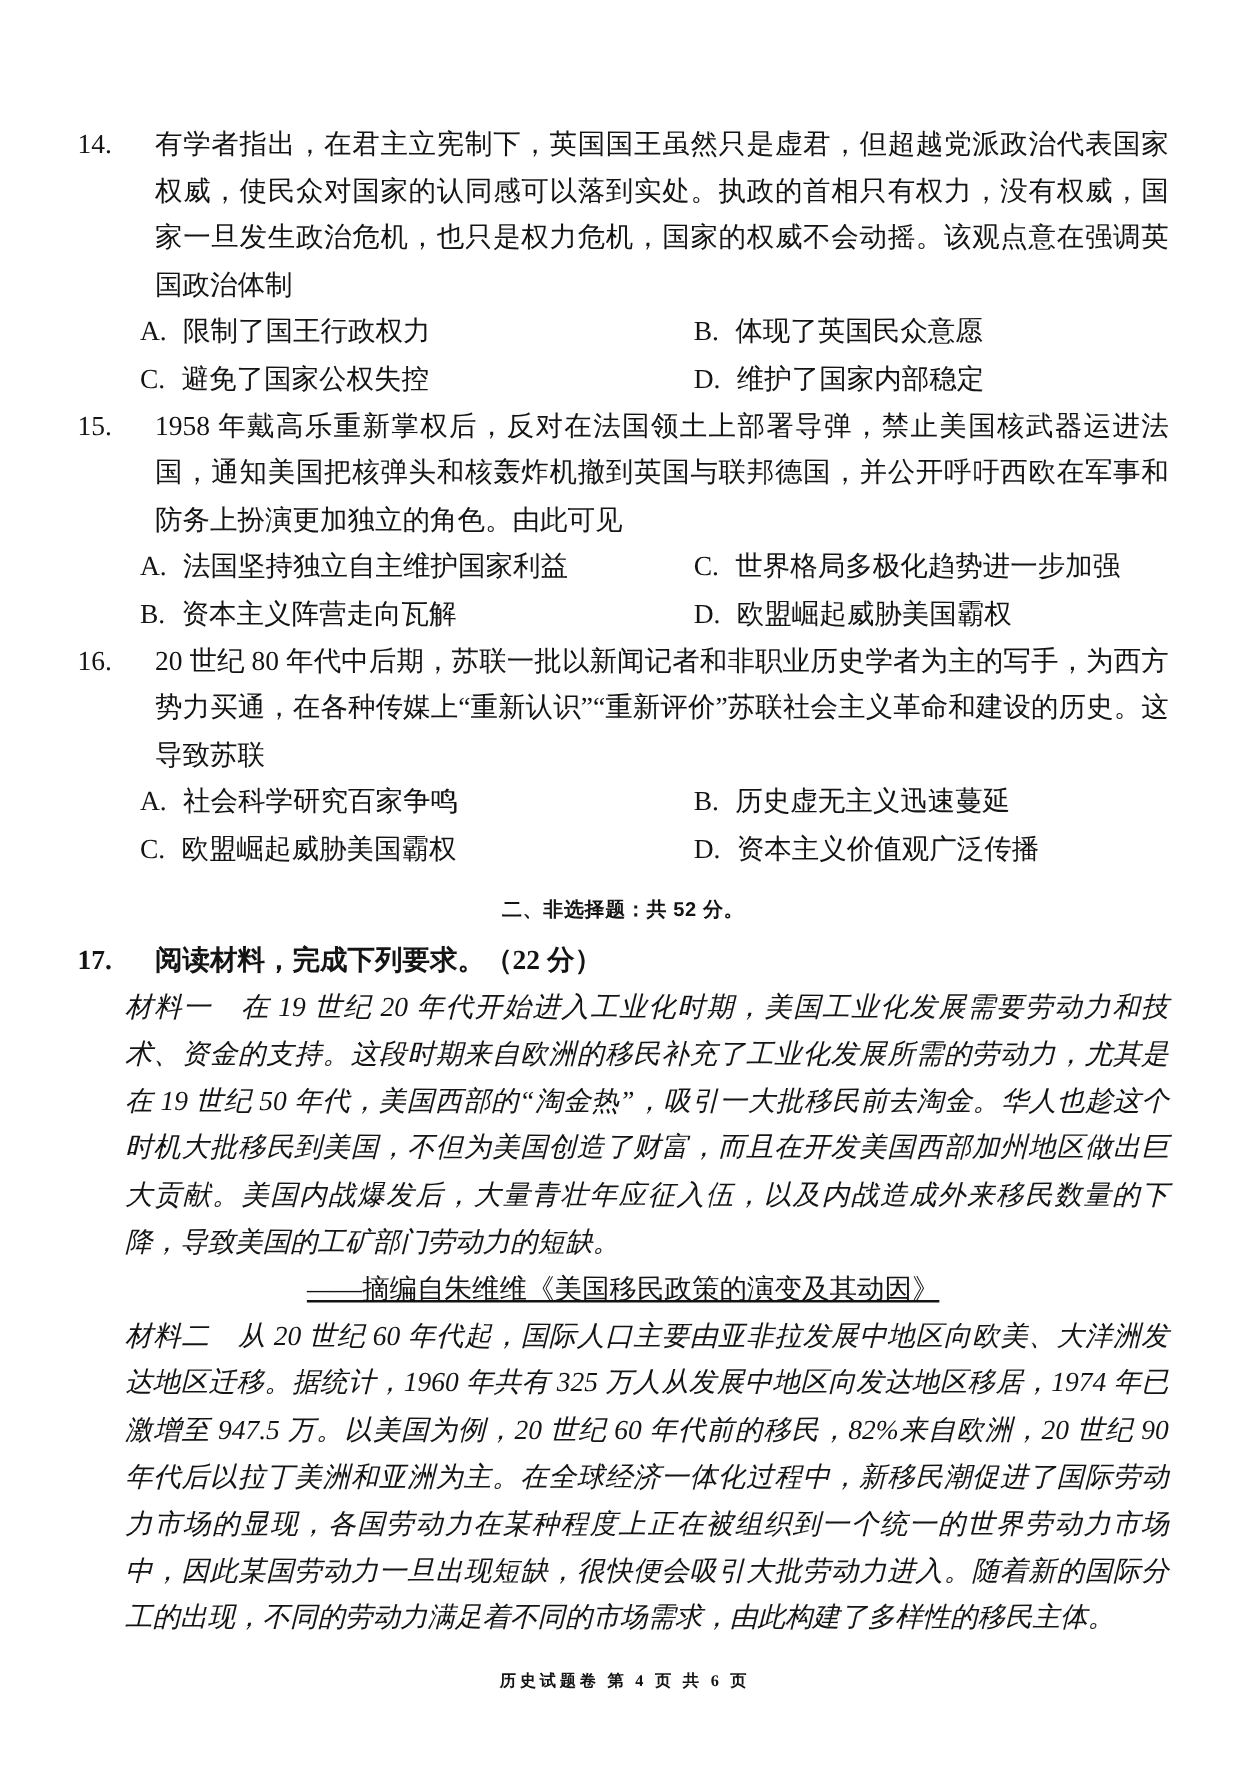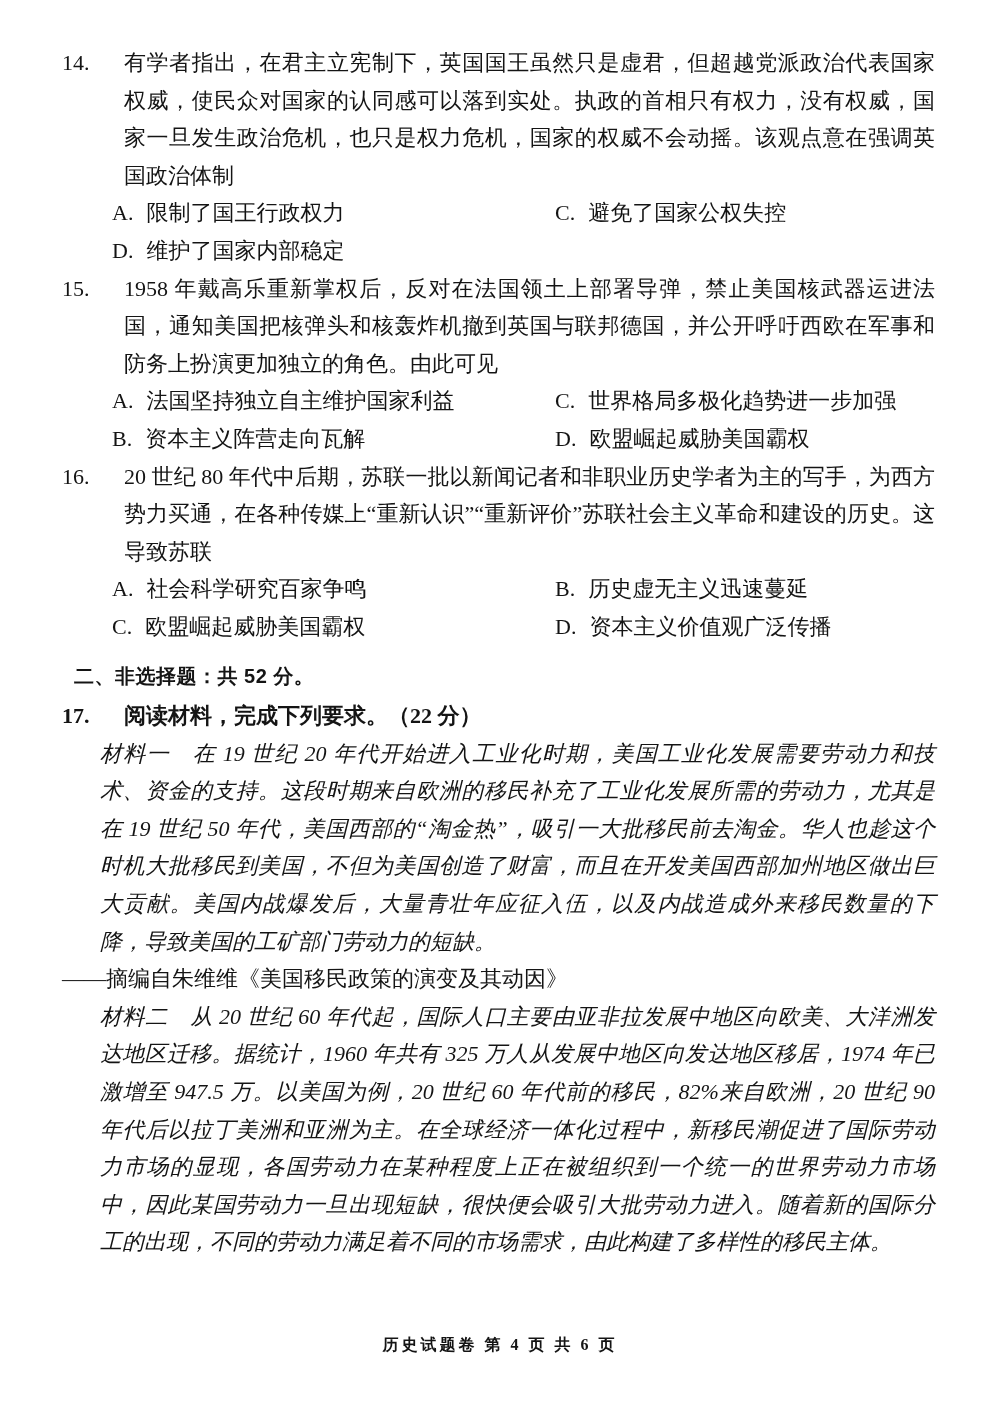--- a/index.html
+++ b/index.html
@@ -11,21 +11,21 @@
     position: relative;
     width: 1000px;
     height: 1412px;
     margin: 0 auto;
     background: #ffffff;
     color: #141414;
     font-family: "Liberation Serif", serif;
     font-size: 22px;
     line-height: 37.6px;
     box-sizing: border-box;
-    padding: 44px 65px 0 62px;
+    padding: 96px 65px 0 62px;
     overflow: hidden;
   }
   .question { margin: 0; }
   .stem { display: flex; }
   .qnum {
     flex: 0 0 38px;
     white-space: nowrap;
   }
   .stem-text {
     flex: 1;
@@ -36,61 +36,66 @@
   .options {
     margin-left: 50px;
     display: grid;
     grid-template-columns: 443px 1fr;
   }
   .option { white-space: nowrap; }
   .olabel { display: inline-block; margin-right: 13px; }
   .section-heading {
     font-family: "Liberation Sans", sans-serif;
     font-weight: bold;
-    font-size: 20px;
+    font-size: 16px;
     line-height: 37.6px;
-    margin: 12px 0 0 12px;
+    margin: 12px 0 0 0;
     letter-spacing: 0.5px;
+    text-align: center;
   }
   .q17-line { margin-top: 2px; font-weight: bold; }
   .material {
     margin: 0 0 0 38px;
     text-align: justify;
     text-justify: inter-character;
     font-style: italic; 
   }
   .citation {
     margin: 0;
-    text-align: left;
+    text-align: center;
     font-style: normal;
+    text-decoration: underline;
   }
   .footer {
     position: absolute;
     left: 0;
     bottom: 48px;
     width: 100%;
     text-align: center;
-    font-size: 16px;
+    font-size: 13px;
     font-weight: bold;
     letter-spacing: 3px;
   }
 </style>
 </head>
 <body>
 
 <div class="page">
 
   <section class="question">
     <div class="stem">
       <span class="qnum">14.</span>
       <span class="stem-text">有学者指出，在君主立宪制下，英国国王虽然只是虚君，但超越党派政治代表国家权威，使民众对国家的认同感可以落到实处。执政的首相只有权力，没有权威，国家一旦发生政治危机，也只是权力危机，国家的权威不会动摇。该观点意在强调英国政治体制</span>
     </div>
     <div class="options">
       <div class="option">
         <span class="olabel">A.</span><span class="otext">限制了国王行政权力</span>
+      </div>
+      <div class="option">
+        <span class="olabel">B.</span><span class="otext">体现了英国民众意愿</span>
       </div>
       <div class="option">
         <span class="olabel">C.</span><span class="otext">避免了国家公权失控</span>
       </div>
       <div class="option">
         <span class="olabel">D.</span><span class="otext">维护了国家内部稳定</span>
       </div>
     </div>
   </section>
 

